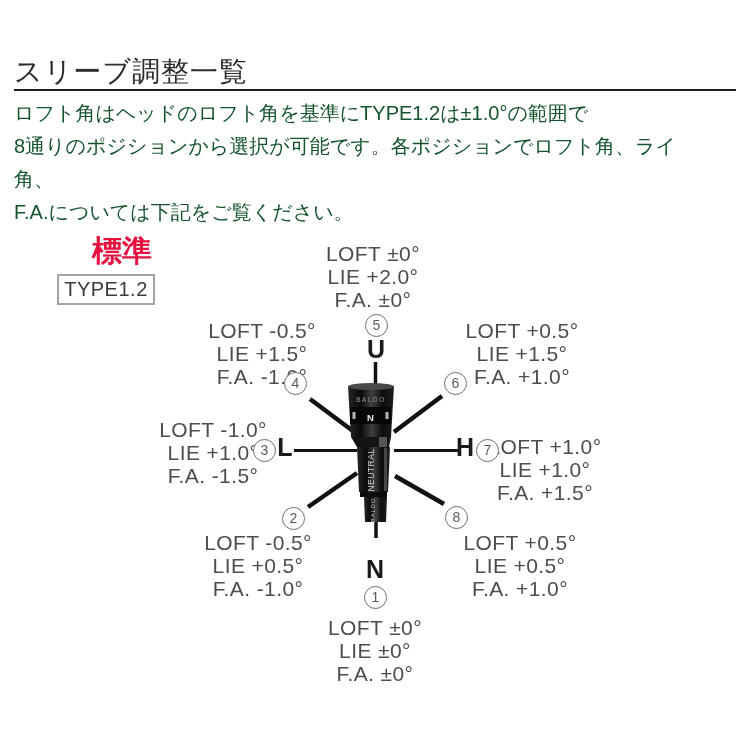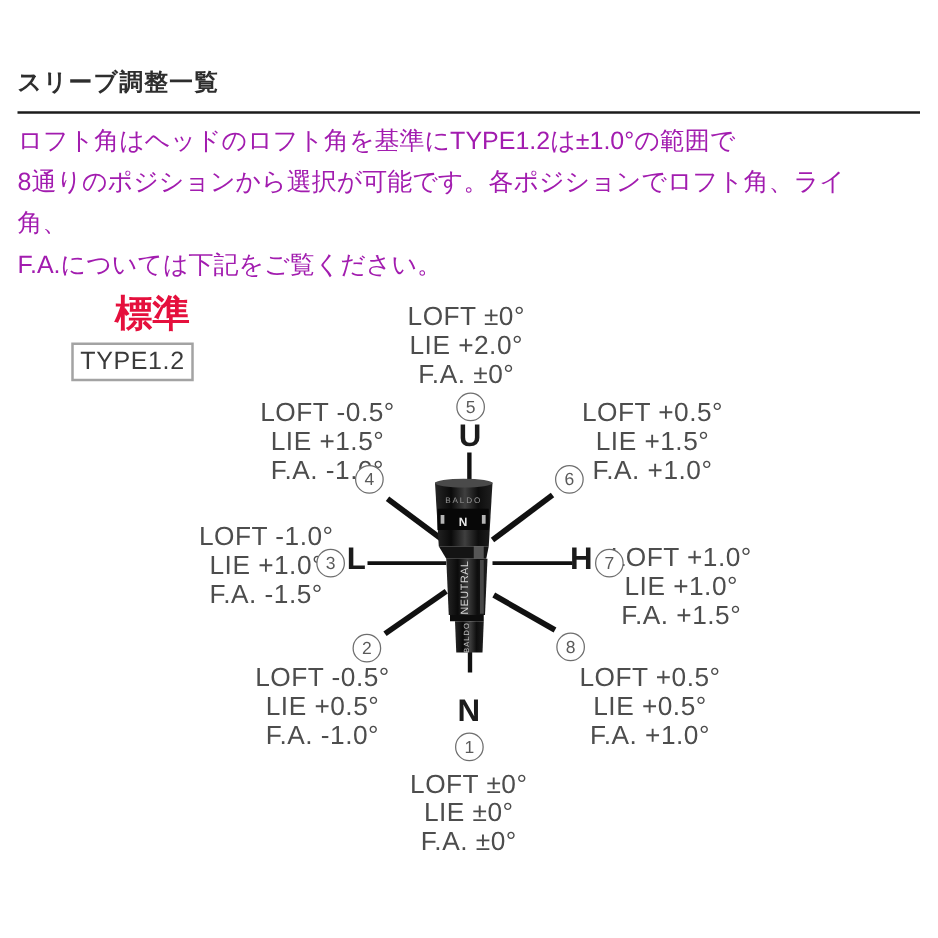--- a/index.html
+++ b/index.html
@@ -1,21 +1,21 @@
 <!DOCTYPE html>
 <html><head>
 <meta charset="utf-8">
 <style>
   html,body{margin:0;padding:0;background:#ffffff;}
   body{font-family:"Liberation Sans","DejaVu Sans",sans-serif;}
   .canvas{position:relative;width:750px;height:750px;background:#ffffff;overflow:hidden;}
 
-  .title{position:absolute;left:14px;top:53px;font-size:19px;font-weight:700;color:#2e2e2e;letter-spacing:1px;margin:0;}
+  .title{position:absolute;left:14px;top:53px;font-size:28px;font-weight:400;color:#2e2e2e;letter-spacing:1px;margin:0;}
   .title-rule{position:absolute;left:14px;top:89px;width:722px;height:2px;background:#1c1c1c;}
-  .desc{position:absolute;left:14px;top:97px;width:700px;margin:0;font-size:20px;line-height:33px;color:#a21caf;}
+  .desc{position:absolute;left:14px;top:97px;width:700px;margin:0;font-size:20px;line-height:33px;color:#14532d;}
 
   .standard{position:absolute;left:68px;top:231px;font-size:30px;font-weight:bold;color:#e5103d;margin-left:24px;}
   .type-box{position:absolute;left:57px;top:274px;width:94px;height:27px;border:2px solid #a3a3a3;
             font-size:20px;color:#3a3a3a;text-align:center;line-height:27px;letter-spacing:0.5px;}
 
   .diagram-svg{position:absolute;left:0;top:0;width:750px;height:750px;}
 
   .pos-label{position:absolute;width:172px;text-align:center;font-size:21px;line-height:23px;
              color:#4d4d4d;letter-spacing:0.4px;white-space:nowrap;}
   .circle{position:absolute;width:21px;height:21px;border:1.5px solid #6e6e6e;border-radius:50%;

